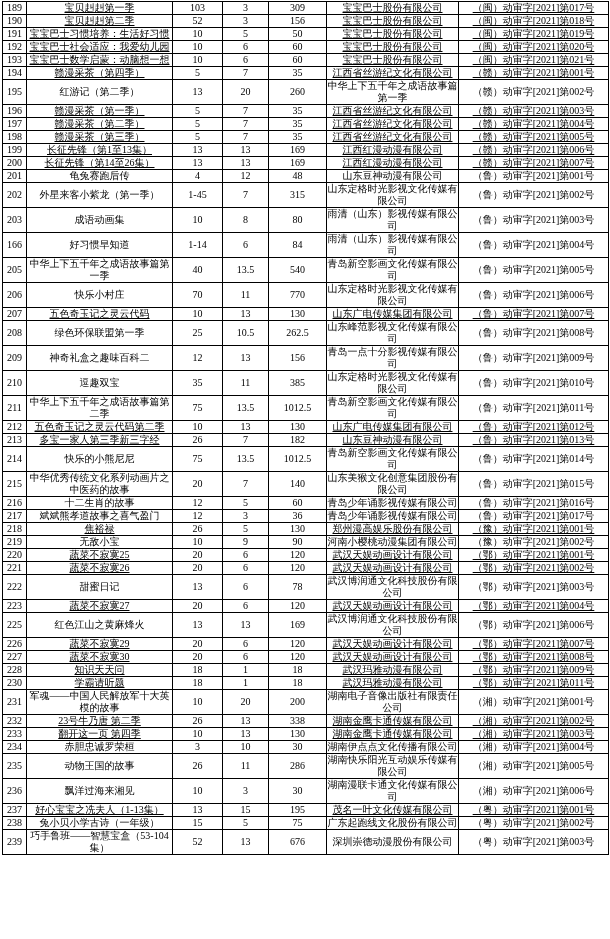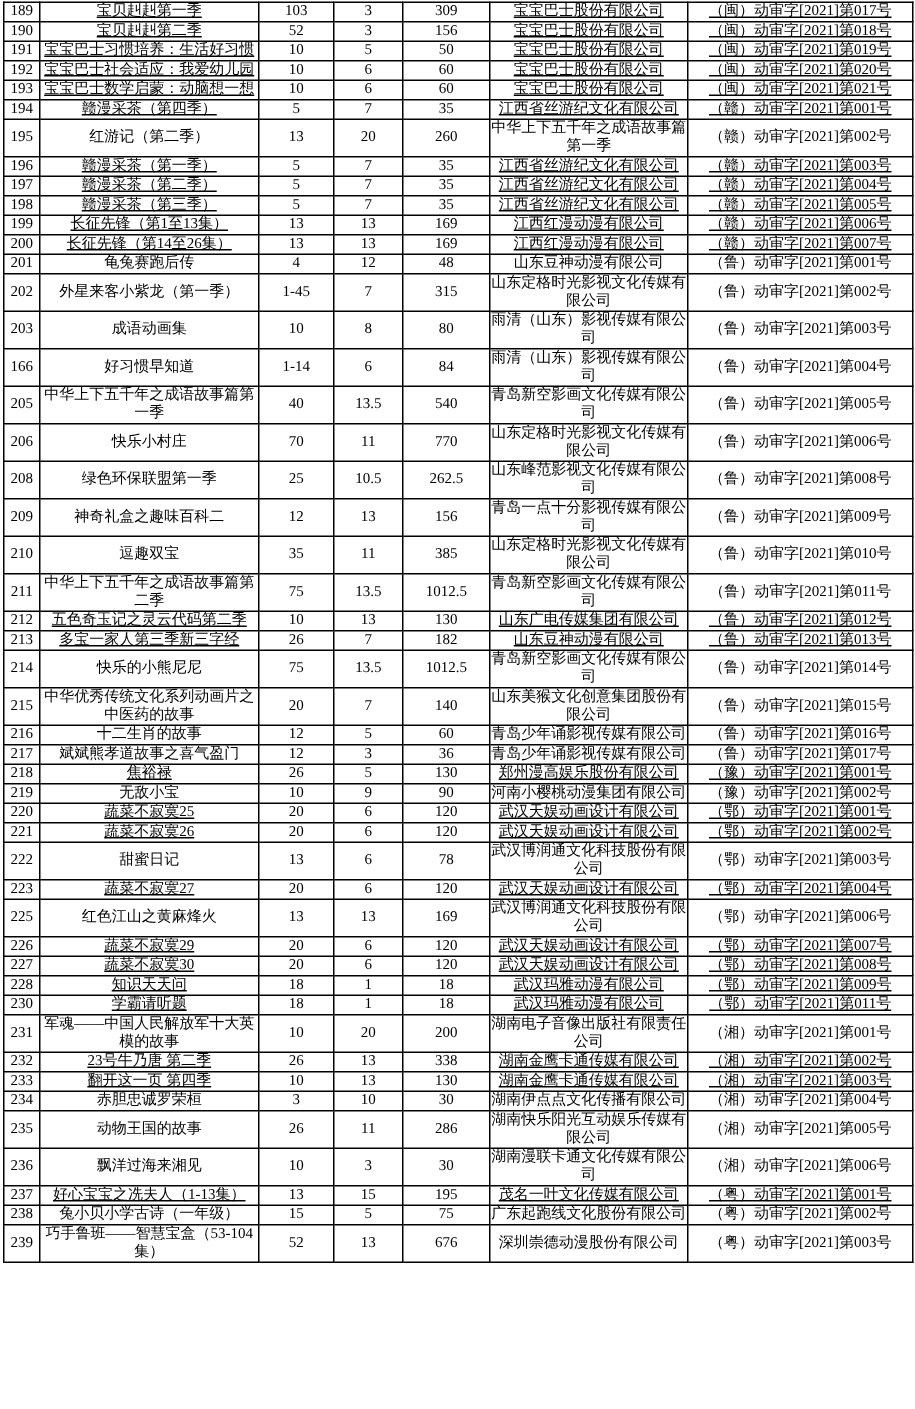--- a/index.html
+++ b/index.html
@@ -199,20 +199,29 @@
       </tr>
       <tr>
         <td class="c-no">206</td>
         <td class="c-title">快乐小村庄</td>
         <td class="c-episodes">70</td>
         <td class="c-minutes">11</td>
         <td class="c-total">770</td>
         <td class="c-company">山东定格时光影视文化传媒有限公司</td>
         <td class="c-license">（鲁）动审字[2021]第006号</td>
       </tr>
+      <tr class="u">
+        <td class="c-no">207</td>
+        <td class="c-title">五色奇玉记之灵云代码</td>
+        <td class="c-episodes">10</td>
+        <td class="c-minutes">13</td>
+        <td class="c-total">130</td>
+        <td class="c-company">山东广电传媒集团有限公司</td>
+        <td class="c-license">（鲁）动审字[2021]第007号</td>
+      </tr>
       <tr>
         <td class="c-no">208</td>
         <td class="c-title">绿色环保联盟第一季</td>
         <td class="c-episodes">25</td>
         <td class="c-minutes">10.5</td>
         <td class="c-total">262.5</td>
         <td class="c-company">山东峰范影视文化传媒有限公司</td>
         <td class="c-license">（鲁）动审字[2021]第008号</td>
       </tr>
       <tr>

